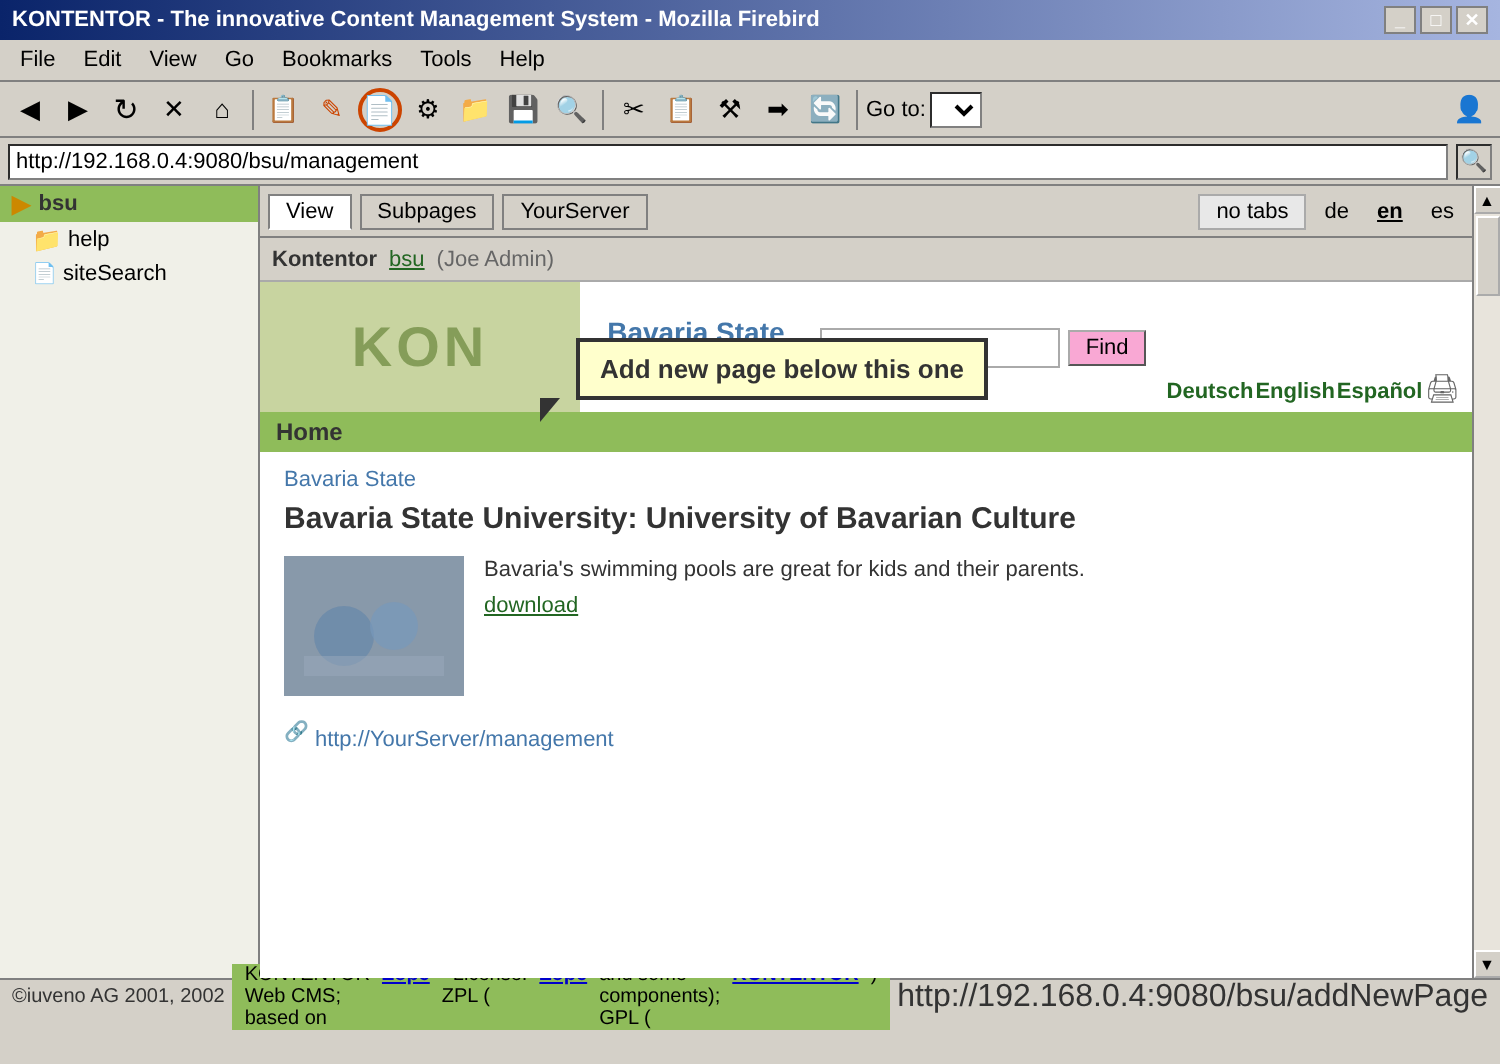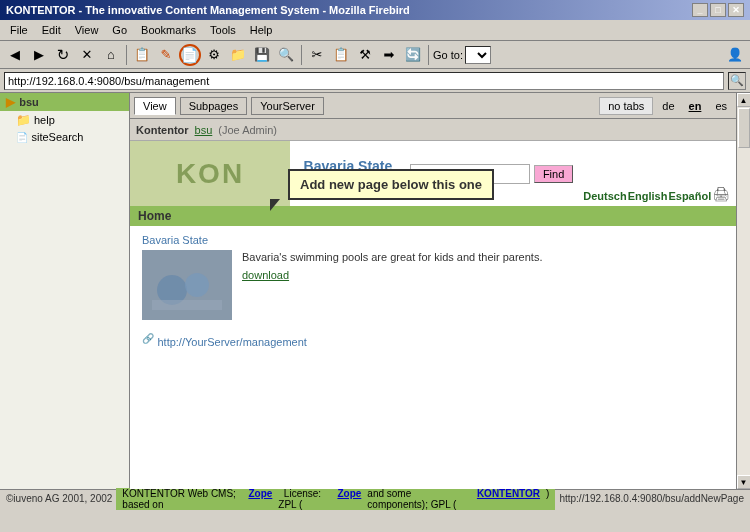--- a/index.html
+++ b/index.html
@@ -505,20 +505,21 @@
             <span class="bsu-print-icon">🖨</span>
           </div>
         </div>
 
         <div class="bsu-nav-bar">
           <span>Home</span>
         </div>
 
         <div class="bsu-content">
           <div class="bsu-breadcrumb">Bavaria State</div>
+          <div class="bsu-main-title">Bavaria State University: University of Bavarian Culture</div>
           <div class="bsu-article">
             <div class="bsu-image-placeholder">
               <svg width="90" height="70" viewBox="0 0 90 70">
                 <rect width="90" height="70" fill="#8899aa"></rect>
                 <circle cx="30" cy="40" r="15" fill="#6688aa" opacity="0.7"></circle>
                 <circle cx="55" cy="35" r="12" fill="#7799bb" opacity="0.7"></circle>
                 <rect x="10" y="50" width="70" height="10" fill="#99aabb" opacity="0.5"></rect>
               </svg>
             </div>
             <div>
@@ -550,14 +551,14 @@
   <span class="status-left">©iuveno AG 2001, 2002</span>
   <div class="status-middle">
     <span>KONTENTOR Web CMS; based on</span>
     <span class="status-link">Zope</span>
     <span>&nbsp;&nbsp;License: ZPL (</span>
     <span class="status-link">Zope</span>
     <span>and some components); GPL (</span>
     <span class="status-link">KONTENTOR</span>
     <span>)</span>
   </div>
-  <span style="color:#333;font-size:10px;">http://192.168.0.4:9080/bsu/addNewPage</span>
+  <span style="color:#333;font-size:16px;">http://192.168.0.4:9080/bsu/addNewPage</span>
 </div>
 
 </body></html>

